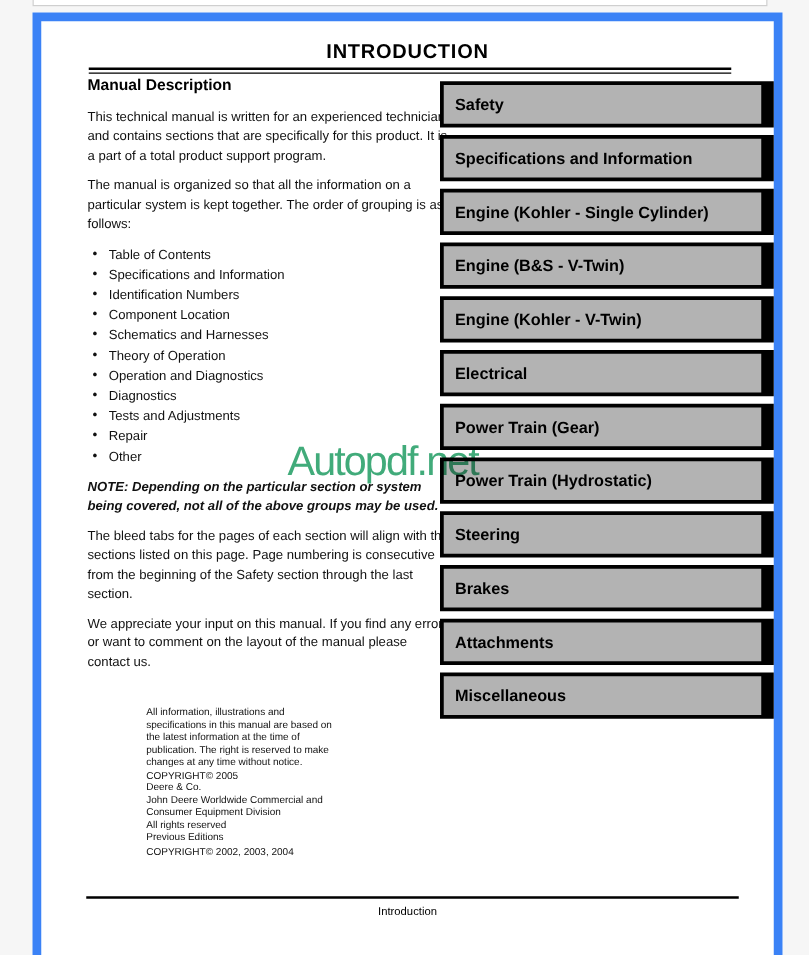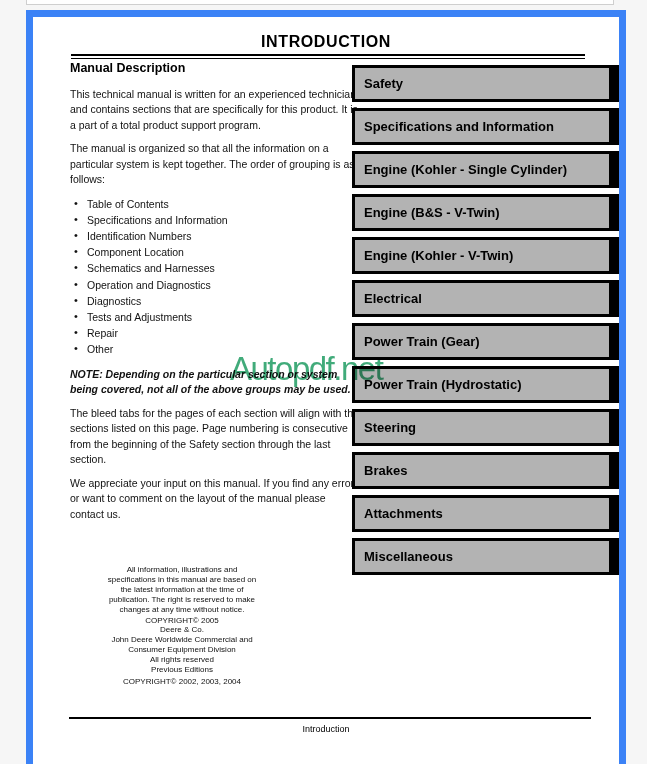--- a/index.html
+++ b/index.html
@@ -48,21 +48,21 @@
     font-weight:bold; font-size:13px; color:#000;
   }
   
   .watermark {
     position:absolute; left:230px; top:352px; font-size:33px; line-height:1;
     letter-spacing:-1.5px; color:#31a46f; opacity:0.92; mix-blend-mode:multiply;
     white-space:nowrap; pointer-events:none;
   }
   
   .copyright {
-    position:absolute; left:70px; top:548px; width:158px; text-align:center;
+    position:absolute; left:84px; top:548px; width:158px; 
     font-size:8px; line-height:9.9px; color:#111;
   }
   .copyright div:nth-child(2) { margin-top:1px; }
   .copyright div:last-child { margin-top:2px; }
   
   .footer-rule { position:absolute; left:36px; top:700px; width:522px; border-top:2px solid #000; }
   .footer-label { position:absolute; top:707px; left:0; right:0; text-align:center; font-size:9px; color:#000; }
 </style>
 </head>
 <body>
@@ -79,20 +79,21 @@
     <div class="left-col">
       <h2>Manual Description</h2>
       <p>This technical manual is written for an experienced technician and contains sections that are specifically for this product. It is a part of a total product support program.</p>
       <p>The manual is organized so that all the information on a particular system is kept together. The order of grouping is as follows:</p>
       <ul class="groups">
           <li>Table of Contents</li>
           <li>Specifications and Information</li>
           <li>Identification Numbers</li>
           <li>Component Location</li>
           <li>Schematics and Harnesses</li>
+          <li>Theory of Operation</li>
           <li>Operation and Diagnostics</li>
           <li>Diagnostics</li>
           <li>Tests and Adjustments</li>
           <li>Repair</li>
           <li>Other</li>
         </ul>
       <p class="note">NOTE: Depending on the particular section or system being covered, not all of the above groups may be used.</p>
       <p>The bleed tabs for the pages of each section will align with the sections listed on this page. Page numbering is consecutive from the beginning of the Safety section through the last section.</p>
       <p>We appreciate your input on this manual. If you find any errors or want to comment on the layout of the manual please contact us.</p>
     </div>

